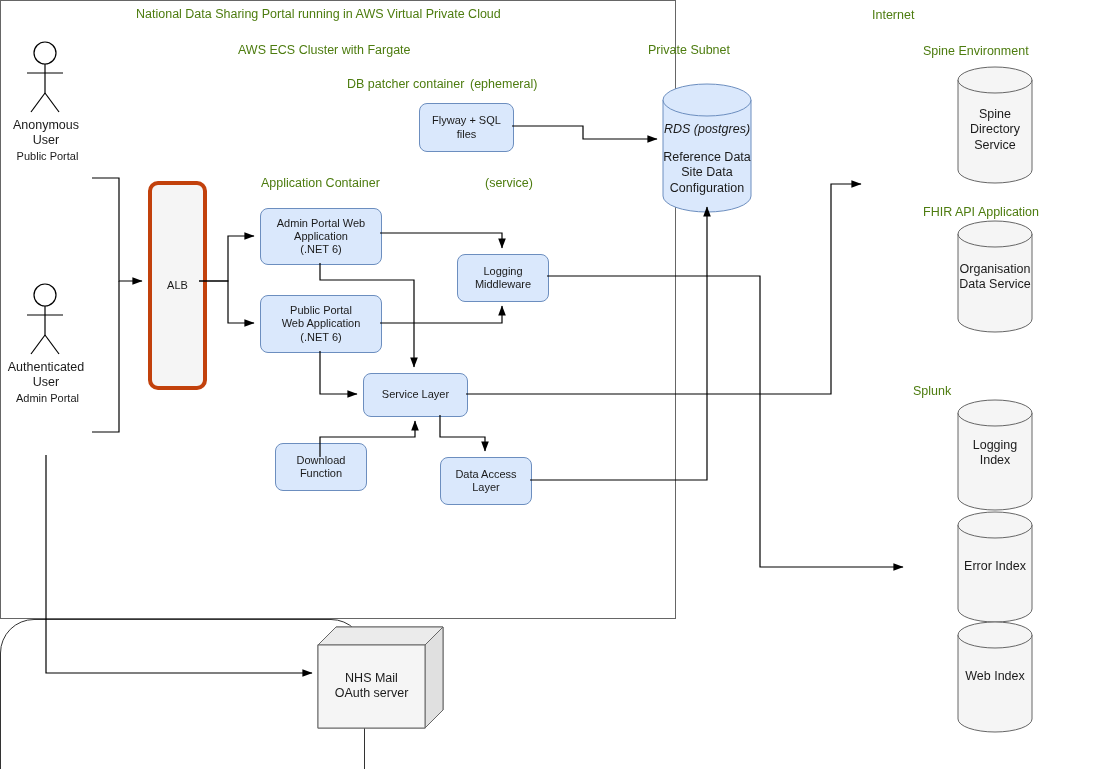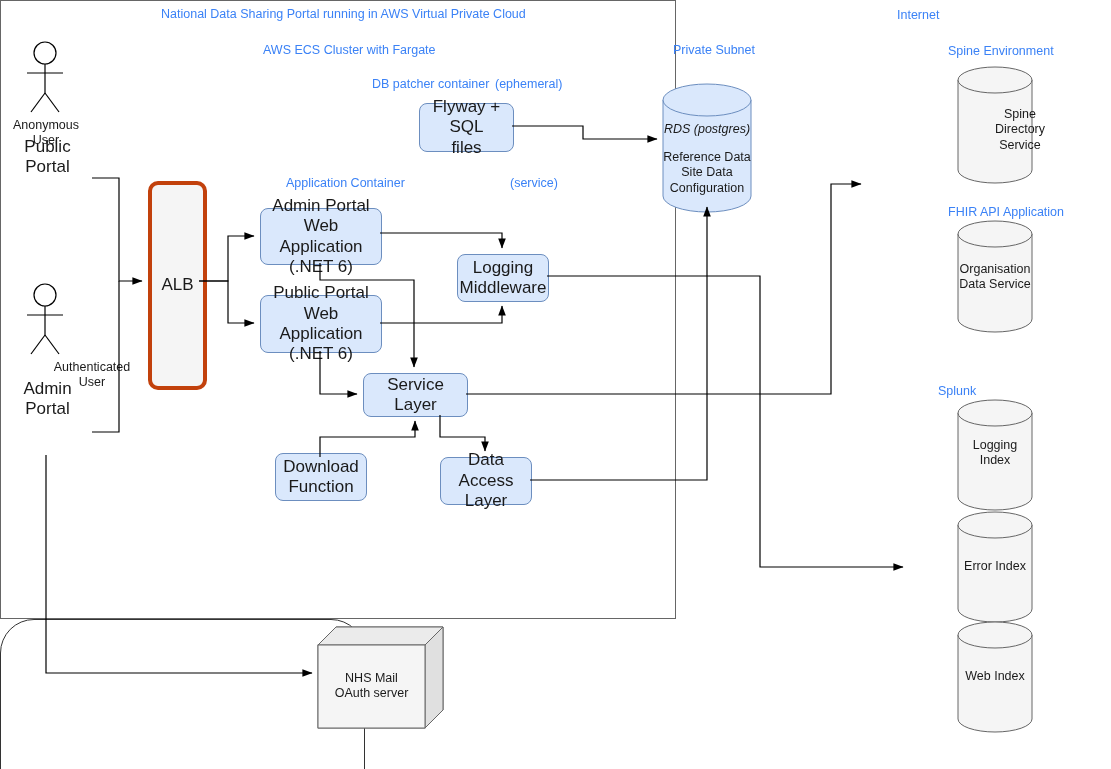--- a/index.html
+++ b/index.html
@@ -1,29 +1,29 @@
 <!DOCTYPE html>
 <html><head>
 <meta charset="utf-8">
 <style>
   html,body{margin:0;padding:0;background:#ffffff;}
   body{font-family:"Liberation Sans","DejaVu Sans",sans-serif;color:#000;}
   #canvas{position:relative;width:1111px;height:769px;overflow:hidden;background:#fff;}
   .ctr{position:absolute;display:flex;align-items:center;justify-content:center;
-       text-align:center;font-size:17px;line-height:1.2;color:#1a1a1a;}
+       text-align:center;font-size:11px;line-height:1.2;color:#1a1a1a;}
   .box-blue{background:#dae8fc;border:1px solid #6c8ebf;border-radius:8px;}
   .box-grey{background:#f5f5f5;border:4px solid #c2410c;border-radius:10px;}
   .region-plain{background:transparent;border:1px solid #666666;}
   .region-round{background:transparent;border:1px solid #333333;border-radius:34px;}
   svg.overlay{position:absolute;left:0;top:0;width:1111px;height:769px;pointer-events:none;}
   .cyl-label{position:absolute;display:flex;align-items:center;justify-content:center;
              text-align:center;font-size:12.5px;line-height:1.22;color:#1a1a1a;}
   .italic{font-style:italic;}
   .small-it{font-size:11px;}
-  .hdr{position:absolute;font-size:12.5px;color:#3b82f6;margin-left:25px;}
+  .hdr{position:absolute;font-size:12.5px;color:#4d7c0f;}
 </style>
 </head>
 <body>
 
 <div id="canvas">
 
   <div class="region-plain" style="left:129px;top:4px;width:674px;height:617px;"></div>
   <div class="hdr" style="left:136px;top:7px;">National Data Sharing Portal running in AWS Virtual Private Cloud</div>
 
   <div class="region-round" style="left:206px;top:33px;width:363px;height:584px;"></div>
@@ -43,21 +43,21 @@
 
   <div class="ctr box-blue" style="left:260px;top:295px;width:120px;height:56px;white-space:pre-line;">Public Portal
 Web Application
 (.NET 6)</div>
 
   <div class="ctr box-blue" style="left:457px;top:254px;width:90px;height:46px;white-space:pre-line;">Logging
 Middleware</div>
 
   <div class="ctr box-blue" style="left:363px;top:373px;width:103px;height:42px;white-space:pre-line;">Service Layer</div>
 
-  <div class="ctr box-blue" style="left:275px;top:453px;width:90px;height:46px;white-space:pre-line;text-align:center;">Download
+  <div class="ctr box-blue" style="left:275px;top:443px;width:90px;height:46px;white-space:pre-line;text-align:center;">Download
 Function</div>
 
   <div class="ctr box-blue" style="left:440px;top:457px;width:90px;height:46px;white-space:pre-line;">Data Access
 Layer</div>
 
   <div class="ctr box-grey" style="left:148px;top:181px;width:51px;height:201px;">ALB</div>
 
   <div class="hdr" style="left:648px;top:43px;">Private Subnet</div>
 
   <svg class="overlay">
@@ -84,21 +84,21 @@
     <g stroke="#000" stroke-width="1.2" fill="none">
       <circle cx="45" cy="295" r="11" fill="#fff"></circle>
       <line x1="45" y1="306" x2="45" y2="335"></line>
       <line x1="27" y1="315" x2="63" y2="315"></line>
       <line x1="45" y1="335" x2="31" y2="354"></line>
       <line x1="45" y1="335" x2="59" y2="354"></line>
     </g>
   </svg>
   <div class="cyl-label" style="left:5px;top:117px;width:82px;height:32px;white-space:pre-line;">Anonymous
 User</div>
-  <div class="cyl-label" style="left:5px;top:359px;width:82px;height:32px;white-space:pre-line;margin-left:46px;">Authenticated
+  <div class="cyl-label" style="left:5px;top:359px;width:82px;height:32px;white-space:pre-line;">Authenticated
 User</div>
 
   <div class="ctr" style="left:3px;top:146px;width:89px;height:22px;">Public Portal</div>
 
   <div class="ctr" style="left:3px;top:388px;width:89px;height:22px;">Admin Portal</div>
 
   <div class="hdr" style="left:872px;top:8px;">Internet</div>
 
   <div class="hdr" style="left:923px;top:44px;">Spine Environment</div>
 
@@ -109,21 +109,21 @@
     <g>
       <path d="M 958,80 L 958,170 A 37,13 0 0 0 1032,170 L 1032,80 Z" fill="#f5f5f5" stroke="#666" stroke-width="1"></path>
       <ellipse cx="995" cy="80" rx="37" ry="13" fill="#f5f5f5" stroke="#666" stroke-width="1"></ellipse>
     </g>
 
     <g>
       <path d="M 958,234 L 958,319 A 37,13 0 0 0 1032,319 L 1032,234 Z" fill="#f5f5f5" stroke="#666" stroke-width="1"></path>
       <ellipse cx="995" cy="234" rx="37" ry="13" fill="#f5f5f5" stroke="#666" stroke-width="1"></ellipse>
     </g>
   </svg>
-  <div class="cyl-label" style="left:958px;top:103px;width:74px;height:54px;white-space:pre-line;padding-left:25px;">Spine
+  <div class="cyl-label" style="left:958px;top:103px;width:74px;height:54px;white-space:pre-line;">Spine
 Directory
 Service</div>
   <div class="cyl-label" style="left:956px;top:259px;width:78px;height:36px;white-space:pre-line;">Organisation
 Data Service</div>
 
   <div class="hdr" style="left:913px;top:384px;">Splunk</div>
 
   <svg class="overlay">
     <g>
       <path d="M 958,413 L 958,497 A 37,13 0 0 0 1032,497 L 1032,413 Z" fill="#f5f5f5" stroke="#666" stroke-width="1"></path>

